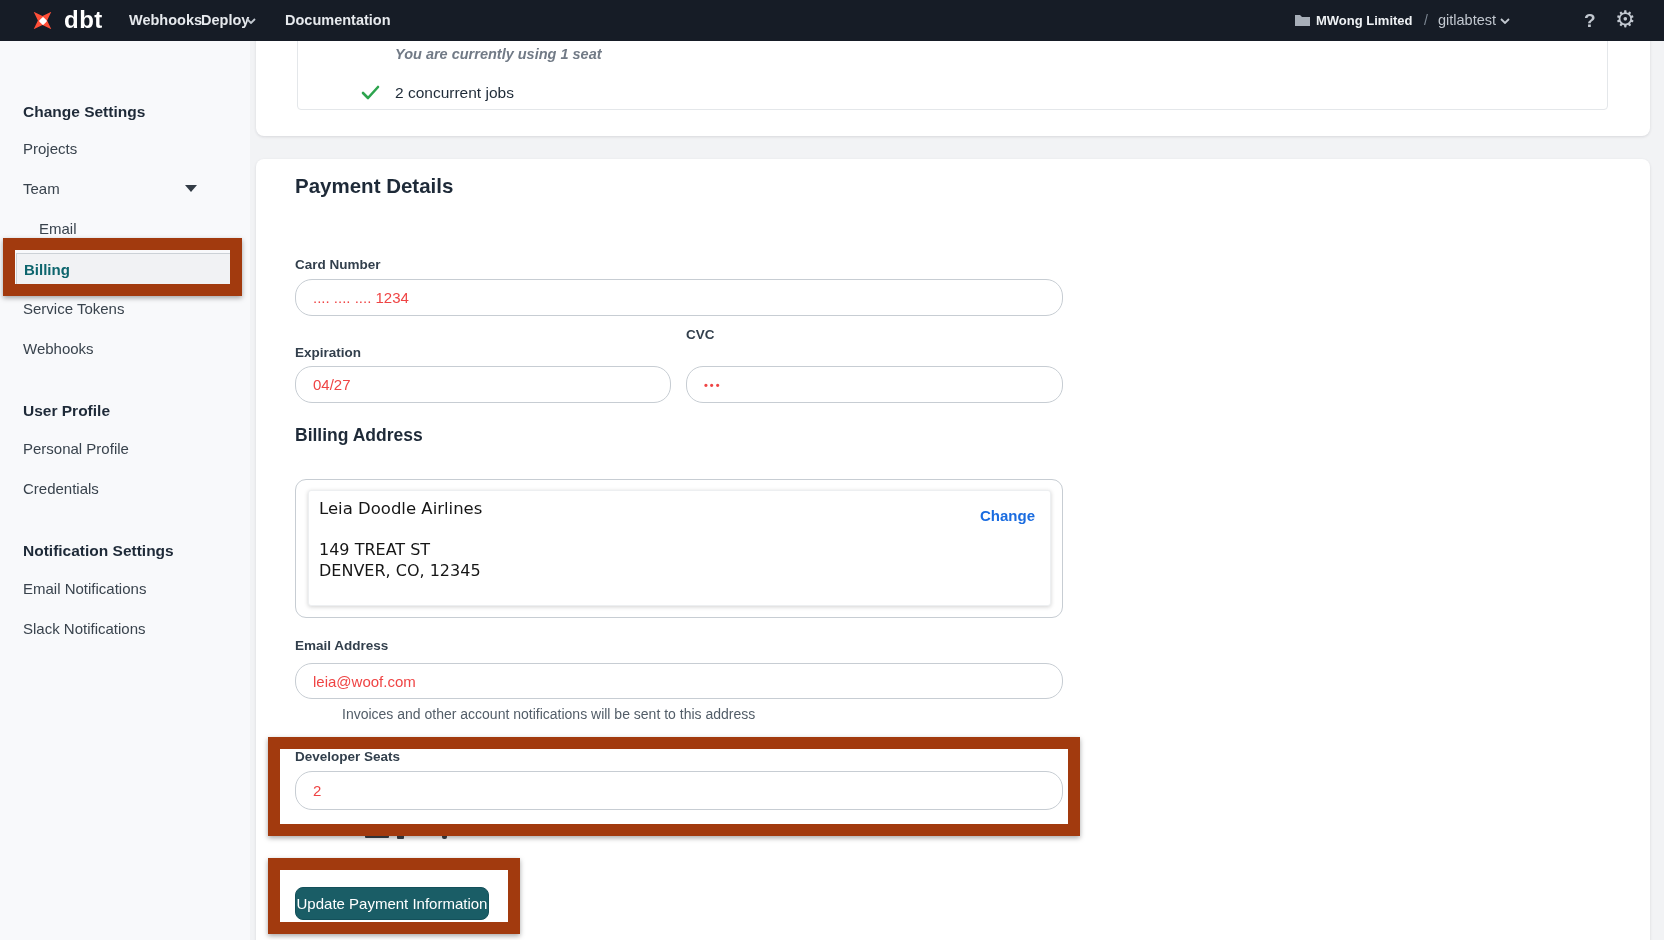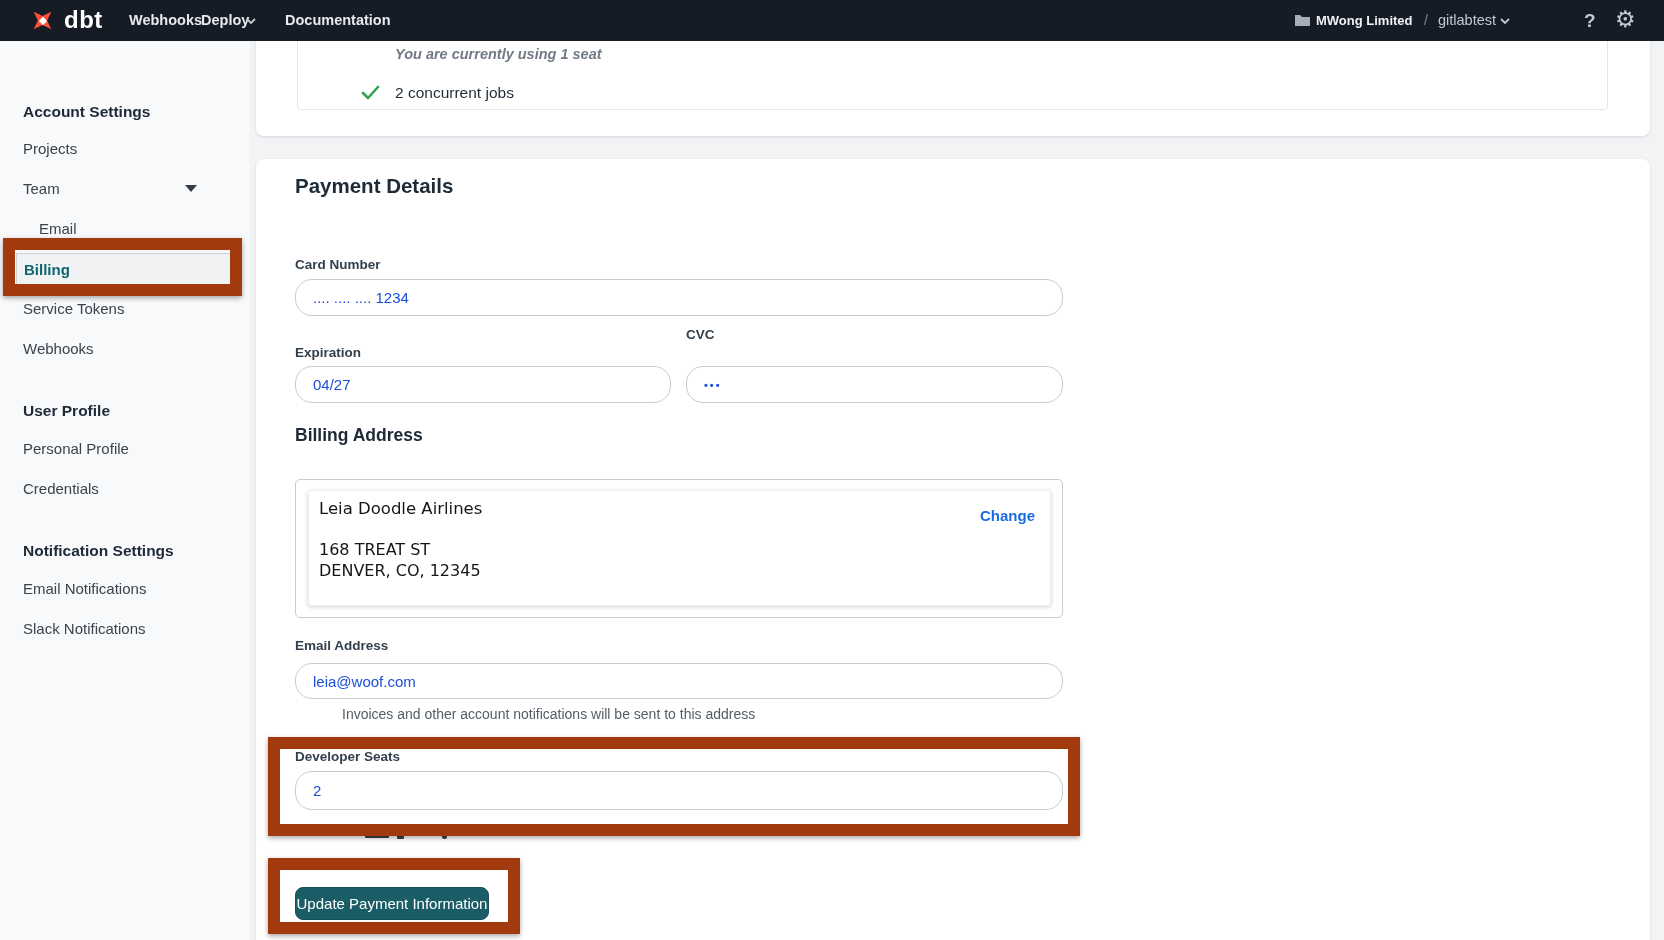--- a/index.html
+++ b/index.html
@@ -74,28 +74,28 @@
   .card2{left:6px;top:159px;width:1394px;height:810px;}
   .pd-title{position:absolute;left:39px;top:15px;font-size:20.5px;font-weight:700;color:var(--navy);}
   .pd-desc{position:absolute;left:39px;top:51px;font-size:15px;color:#2e3a46;}
   .field-label{position:absolute;font-size:13.5px;font-weight:700;color:#323f4c;}
   .lbl-card{left:39px;top:98px;}
   .lbl-exp{left:39px;top:186px;}
   .lbl-cvc{left:430px;top:168px;}
   .lbl-email{left:39px;top:479px;}
   .lbl-seats{left:39px;top:590px;}
   .txt-input{position:absolute;height:37px;border:1px solid var(--border);border-radius:17px;background:#fff;
-    font-family:"Liberation Sans",sans-serif;font-size:15px;color:#1d4ed8;padding:0 0 0 17px;outline:none;}
+    font-family:"Liberation Sans",sans-serif;font-size:15px;color:#ef4444;padding:0 0 0 17px;outline:none;}
   .in-card{left:39px;top:120px;width:768px;}
   .in-exp{left:39px;top:207px;width:376px;}
   .in-cvc{left:430px;top:207px;width:377px;font-size:11px;letter-spacing:2px;font-weight:700;}
   .in-email{left:39px;top:504px;width:768px;height:36px;}
   .in-seats{left:39px;top:612px;width:768px;height:39px;}
   .ba-title{position:absolute;left:39px;top:266px;font-size:17.5px;font-weight:700;color:var(--navy);text-align:right;}
-  .addr-outer{position:absolute;left:39px;top:320px;width:768px;height:139px;border:1px solid var(--border);border-radius:5px;}
+  .addr-outer{position:absolute;left:39px;top:320px;width:768px;height:139px;border:1px solid var(--border);border-radius:11px;}
   .addr-card{position:absolute;left:12px;top:10px;width:743px;height:116px;background:#fff;border:1px solid #edeff1;
     border-radius:3px;box-shadow:0 1px 4px rgba(0,0,0,.18);font-family:"DejaVu Sans",sans-serif;}
   .addr-name{position:absolute;left:10px;top:8px;font-size:16.5px;color:#161616;}
   .addr-change{position:absolute;right:15px;top:16px;font-size:15px;font-weight:700;color:var(--link);cursor:pointer;font-family:"Liberation Sans",sans-serif;}
   .addr-street{position:absolute;left:10px;top:49px;font-size:16px;color:#161616;}
   .addr-city{position:absolute;left:10px;top:70px;font-size:16px;color:#161616;}
   .email-helper{position:absolute;left:39px;top:547px;font-size:14px;color:#525d68;margin-left:47px;}
   .clip-frag{position:absolute;background:#3e434a;height:3px;border-radius:1px;}
   .frag1{left:109px;top:676px;width:24px;}
   .frag2{left:141px;top:676px;width:7px;height:4px;}
@@ -128,21 +128,21 @@
   <div class="nav-sep">/</div>
   <div class="nav-project">gitlabtest</div>
   <svg class="nav-right-chevron" width="10" height="6" viewBox="0 0 10 6">
       <polyline points="1,1 5,5 9,1" fill="none" stroke="#c2c8d0" stroke-width="1.8"></polyline>
     </svg>
   <div class="nav-help">?</div>
   <div class="nav-gear">⚙</div>
 </div>
 
 <div class="sidebar">
-  <div class="side-heading sh-account">Account Settings</div>
+  <div class="side-heading sh-account">Change Settings</div>
   <div class="side-item si-projects">Projects</div>
   <div class="side-item si-team">Team</div>
   <div class="team-caret"></div>
   <div class="side-item side-sub si-users">Email</div>
   <div class="billing-row">
     <span>Billing</span>
   </div>
   <div class="ann-billing"></div>
   <div class="side-item si-service">Service Tokens</div>
   <div class="side-item si-webhooks">Webhooks</div>
@@ -176,21 +176,21 @@
     <input class="txt-input in-exp" value="04/27" style="">
 
     <div class="field-label lbl-cvc">CVC</div>
     <input class="txt-input in-cvc" value="•••" style="">
 
     <div class="ba-title">Billing Address</div>
     <div class="addr-outer">
       <div class="addr-card">
         <div class="addr-name">Leia Doodle Airlines</div>
         <div class="addr-change">Change</div>
-        <div class="addr-street">168 TREAT ST</div>
+        <div class="addr-street">149 TREAT ST</div>
         <div class="addr-city">DENVER, CO, 12345</div>
       </div>
     </div>
 
     <div class="field-label lbl-email">Email Address</div>
     <input class="txt-input in-email" value="leia@woof.com" style="">
     <div class="email-helper">Invoices and other account notifications will be sent to this address</div>
 
     <div class="field-label lbl-seats">Developer Seats</div>
     <input class="txt-input in-seats" value="2" style="">

